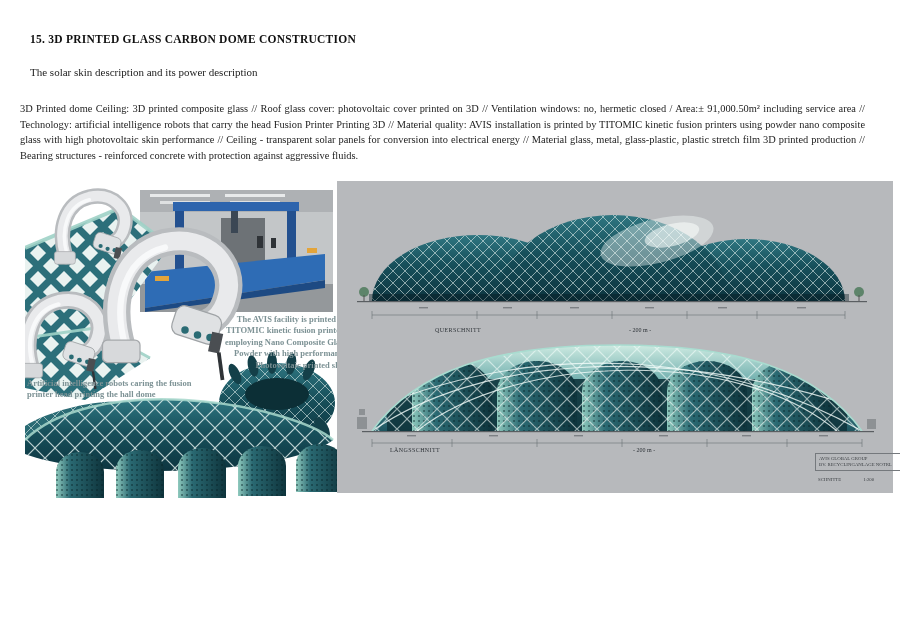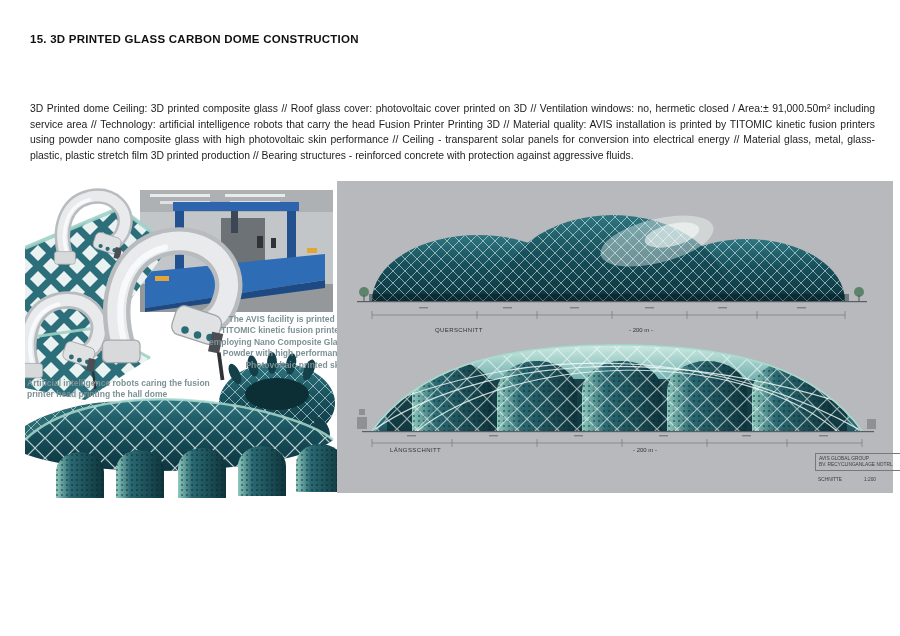--- a/index.html
+++ b/index.html
@@ -1,21 +1,21 @@
 <!DOCTYPE html>
 <html style="--caption_text: #7d9295; --panel_gray: #b7b9bc; --dome_teal_dark: #0d3540; --dome_teal: #17505b; --dome_mint: #bfe3da; --gantry_blue: #2e6cb5;"><head>
 <meta charset="utf-8">
 <style>
   html,body{margin:0;padding:0;background:#ffffff;}
   .page{position:relative;width:900px;height:523px;background:#fff;overflow:hidden;
-        font-family:Liberation Sans, sans-serif;color:#1a1a1a;}
+        font-family:Liberation Serif, serif;color:#1a1a1a;}
   .section-title{position:absolute;left:30px;top:33px;font-size:11.5px;font-weight:bold;
         letter-spacing:.25px;color:#111;}
   .subtitle{position:absolute;left:30px;top:66px;font-size:11px;color:#222;}
-  .description{position:absolute;left:30px;top:101px;width:845px;font-size:10.4px;
+  .description{position:absolute;left:20px;top:101px;width:845px;font-size:10.4px;
         line-height:15.6px;text-align:justify;color:#1c1c1c;}
   .collage{position:absolute;left:25px;top:188px;width:320px;height:317px;}
   .collage svg{position:absolute;left:0;top:0;}
   .caption{position:absolute;font-size:8.5px;font-weight:600;line-height:1.35;
         color:var(--caption_text,#7d9295);}
   .caption-facility{left:176px;top:126px;width:146px;text-align:right;}
   .caption-robots{left:2px;top:190px;width:192px;}
   .panel{position:absolute;left:337px;top:181px;width:556px;height:312px;
         background:var(--panel_gray,#b7b9bc);}
   .panel svg{position:absolute;}
@@ -71,20 +71,21 @@
           <circle cx="78" cy="84" r="3" fill="#2a6b74"></circle>
           <circle cx="88" cy="86" r="3" fill="#2a6b74"></circle>
         <rect x="88" y="82" width="9" height="16" fill="#4a4e52" transform="rotate(12 92 90)"></rect>
         <path d="M95 98 L98 120" stroke="#2f3337" stroke-width="3"></path>
         <rect x="2" y="88" width="30" height="18" rx="4" fill="#d7d9db" stroke="#a6a9ac" stroke-width="1"></rect>
       </g>
     </defs>
   </svg>
 
   <div class="section-title">15. 3D PRINTED GLASS CARBON DOME CONSTRUCTION</div>
+  <div class="subtitle">The solar skin description and its power description</div>
   <div class="description">3D Printed dome Ceiling: 3D printed composite glass // Roof glass cover: photovoltaic cover printed on 3D // Ventilation windows: no, hermetic closed / Area:± 91,000.50m² including service area // Technology: artificial intelligence robots that carry the head Fusion Printer Printing 3D // Material quality: AVIS installation is printed by TITOMIC kinetic fusion printers using powder nano composite glass with high photovoltaic skin performance // Ceiling - transparent solar panels for conversion into electrical energy // Material glass, metal, glass-plastic, plastic stretch film 3D printed production // Bearing structures - reinforced concrete with protection against aggressive fluids.</div>
 
   <div class="collage">
     <svg width="320" height="317" viewBox="0 0 320 317">
 
       <g>
         <rect x="115" y="2" width="193" height="122" fill="#c3c6c8"></rect>
         <rect x="115" y="2" width="193" height="22" fill="#aeb1b4"></rect>
         <rect x="125" y="6" width="60" height="3" fill="#e8eaeb"></rect>
           <rect x="200" y="6" width="60" height="3" fill="#e8eaeb"></rect>

